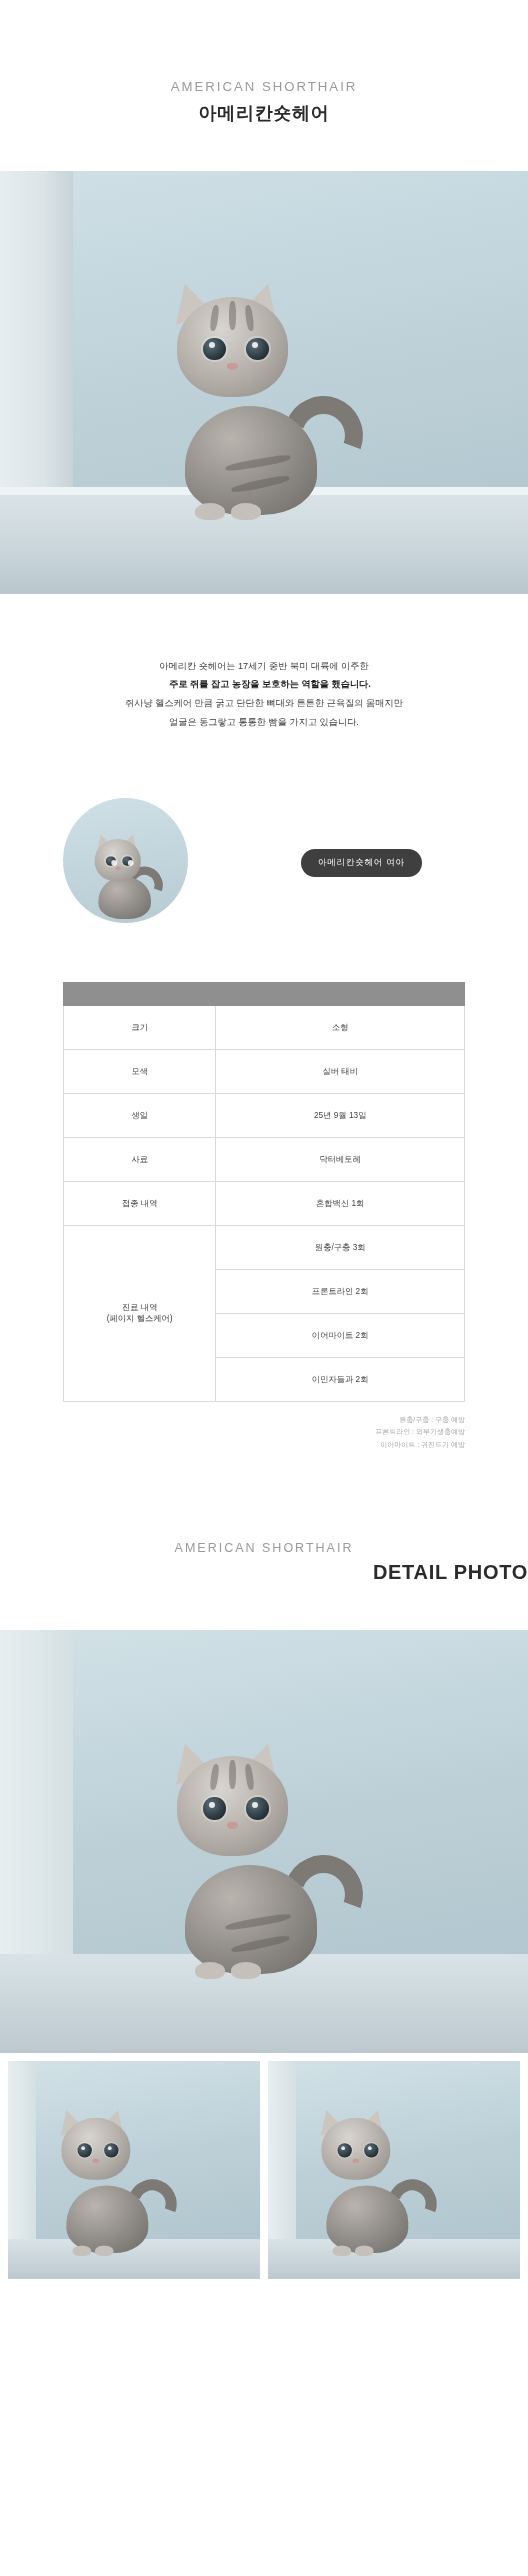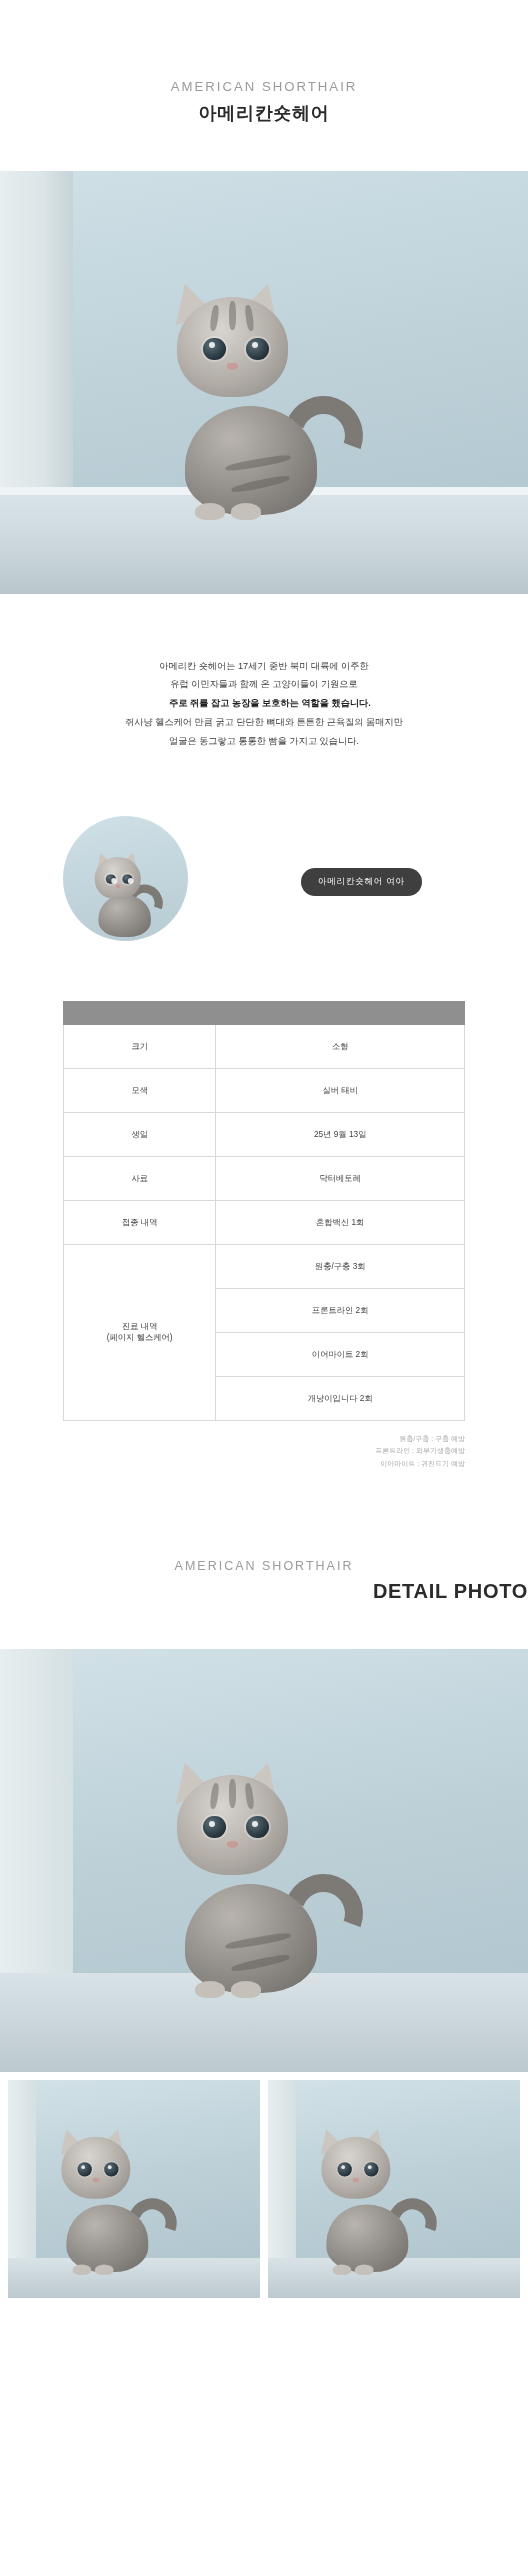--- a/index.html
+++ b/index.html
@@ -299,21 +299,20 @@
         <div class="stripe s3"></div>
         <div class="eye left"></div>
         <div class="eye right"></div>
         <div class="nose"></div>
       </div>
     </div>
   </div>
 
   <div class="desc">
     <span class="line">아메리칸 숏헤어는 17세기 중반 북미 대륙에 이주한</span>
-    <span class="line">유럽 이민자들과 함께 온 고양이들이 기원으로</span>
     <span class="line" style="font-weight:700;color:#1f1f1f;padding-left:12px;">주로 쥐를 잡고 농장을 보호하는 역할을 했습니다.</span>
     <span class="line">쥐사냥 헬스케어 만큼 굵고 단단한 뼈대와 튼튼한 근육질의 몸매지만</span>
     <span class="line">얼굴은 동그랗고 통통한 빰을 가지고 있습니다.</span>
   </div>
 
   <div class="profile">
     <div class="circle">
       <div class="cat mini-cat">
         <div class="tail" style="width:40px;height:40px;border-width:9.2px;bottom:17px;"></div>
         <div class="body" style="left:9.2px;width:57px;height:46px;"></div>
@@ -363,21 +362,21 @@
         </td>
         <td>원충/구충 3회</td>
       </tr>
       <tr>
         <td>프론트라인 2회</td>
       </tr>
       <tr>
         <td>이어마이트 2회</td>
       </tr>
       <tr>
-        <td>개냥이입니다 2회</td>
+        <td>이민자들과 2회</td>
       </tr>
     </tbody>
       </table>
   </div>
 
   <div class="notes">
     <div>원충/구충 : 구충 예방</div>
     <div>프론트라인 : 외부기생충예방</div>
     <div>이어마이트 : 귀진드기 예방</div>
   </div>

